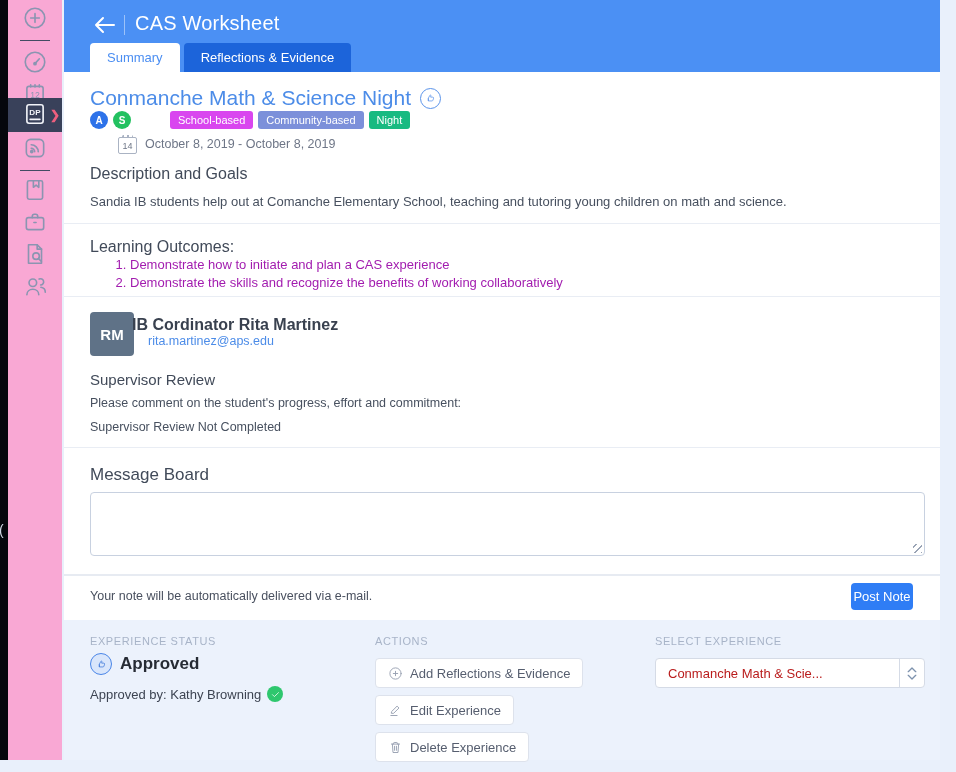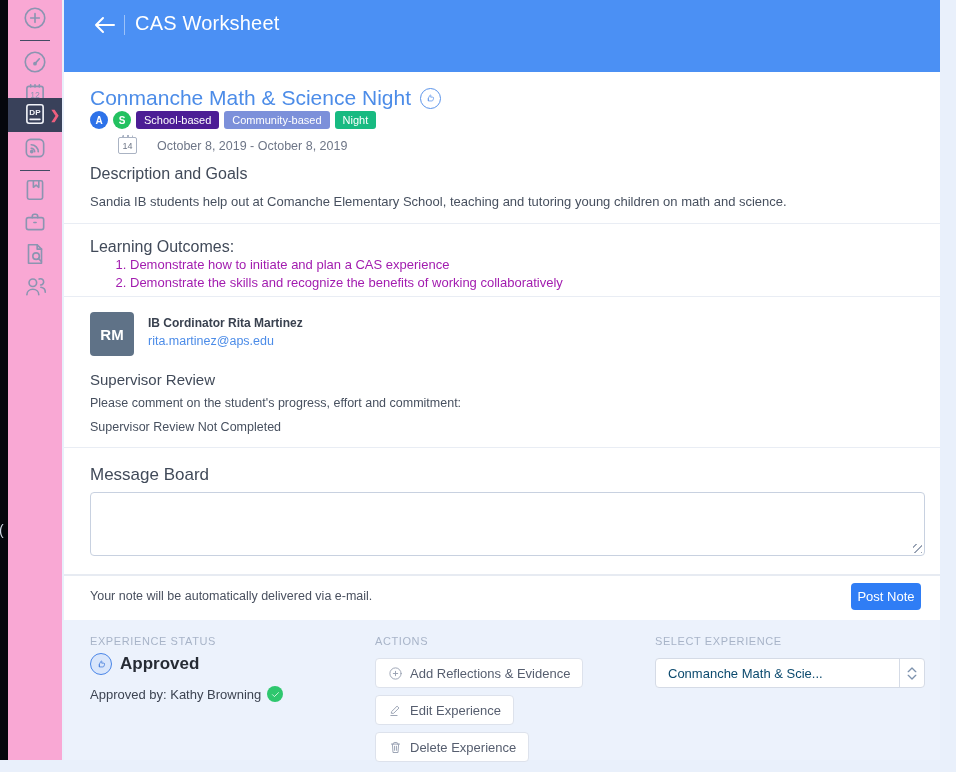--- a/index.html
+++ b/index.html
@@ -35,61 +35,61 @@
 
   
   .exp-title { position:absolute; left:26px; top:86px; font-size:21px; color:#4c8ce8; display:flex; align-items:center; gap:9px; }
   .thumb-circ { width:21px; height:21px; border:1.5px solid #5a93ea; border-radius:50%; display:inline-flex; align-items:center; justify-content:center; }
   .thumb-circ svg { stroke:#5a93ea; fill:none; stroke-width:1.4; stroke-linejoin:round; }
   .badge-row { position:absolute; left:26px; top:111px; display:flex; align-items:center; gap:5px; }
   .b-circle { width:18px; height:18px; border-radius:50%; color:#fff; font-size:10px; font-weight:bold; display:flex; align-items:center; justify-content:center; }
   .b-circle.a { background:#2d72e9; }
   .b-circle.s { background:#23c160; }
   .pill { color:#fff; font-size:11px; padding:3px 8px; border-radius:3px; }
-  .pill.school { background:#4c1d95; }
+  .pill.school { background:#d946ef;margin-left:34px; }
   .pill.community { background:#7c90da; }
   .pill.direct { background:#18ba81; }
-  .date-row { position:absolute; left:26px; top:137px; display:flex; align-items:center; gap:20px; font-size:12.5px; color:#6e7687;padding-left:28px; }
+  .date-row { position:absolute; left:26px; top:137px; display:flex; align-items:flex-start; gap:8px; font-size:12.5px; color:#6e7687;padding-left:28px; }
   .mini-cal { width:19px; height:17px; border:1px solid #aab3c3; border-radius:2px; background:#fff; font-size:9px; color:#6e7687; display:flex; align-items:center; justify-content:center; position:relative; }
   .mini-cal::before { content:""; position:absolute; top:-3px; left:3px; width:11px; height:3px;
      background:repeating-linear-gradient(90deg,#aab3c3 0 2px,transparent 2px 5px); border-radius:2px; }
   .sec-heading { position:absolute; left:26px; font-size:16px; color:#414a59; }
   .body-text { position:absolute; left:26px; font-size:13px; color:#47505f; }
   .divider { position:absolute; left:0; width:876px; height:1px; background:#e9edf4; }
   .outcome-list { position:absolute; left:50px; top:256px; font-size:13px; color:#a21caf; line-height:18px; padding-left:16px; }
 
   
   .avatar { position:absolute; left:26px; top:312px; width:44px; height:44px; background:#5f7287; border-radius:4px; color:#fff; font-size:15px; font-weight:bold; display:flex; align-items:center; justify-content:center; }
-  .sup-name { position:absolute; left:84px; top:316px; font-size:12px; font-weight:bold; color:#39414f; }
+  .sup-name { position:absolute; left:68px; top:316px; font-size:16px; font-weight:bold; color:#39414f; }
   .sup-email { position:absolute; left:84px; top:334px; font-size:12.5px; color:#4c8ce8; cursor:pointer; }
 
   
   .mb-heading { position:absolute; left:26px; top:465px; font-size:17px; color:#414a59; }
   .mb-textarea-wrap { position:absolute; left:26px; top:492px; width:835px; height:64px; }
   .mb-textarea { width:835px; height:64px; border:1px solid #c8d1e0; border-radius:4px; resize:none; background:#fff; font-family:"Liberation Sans",sans-serif; font-size:13px; padding:8px; color:#47505f; }
   .mb-grip { position:absolute; right:3px; bottom:3px; width:9px; height:9px;
      background:repeating-linear-gradient(135deg, transparent 0 2px, #9aa4b5 2px 3px, transparent 3px 5px); }
   .note-bar-line { position:absolute; left:0; top:574px; width:876px; height:2px; background:#e7ebf2; }
   .note-text { position:absolute; left:26px; top:589px; font-size:12.5px; color:#49505f; }
-  .post-btn { position:absolute; left:787px; top:583px; width:70px; height:27px; background:#2f7df5; border:none; border-radius:4px; color:#fff; font-size:13px; font-family:"Liberation Sans",sans-serif; cursor:pointer; }
+  .post-btn { position:absolute; left:787px; top:583px; width:62px; height:27px; background:#2f7df5; border:none; border-radius:4px; color:#fff; font-size:13px; font-family:"Liberation Sans",sans-serif; cursor:pointer; }
 
   
   .footer { position:absolute; left:0; top:620px; width:876px; height:140px; background:#ecf2fc; overflow:visible; }
   .f-label { position:absolute; top:15px; font-size:11px; letter-spacing:.6px; color:#a8b4c8; }
   .approved-row { position:absolute; left:26px; top:33px; display:flex; align-items:center; gap:8px; }
   .approved-icon { width:22px; height:22px; border-radius:50%; background:#d9e6fb; border:1.5px solid #4a86e8; display:flex; align-items:center; justify-content:center; }
   .approved-icon svg { stroke:#3d77d9; fill:none; stroke-width:1.4; stroke-linejoin:round; }
   .approved-text { font-size:17px; font-weight:bold; color:#262b34; }
   .approved-by { position:absolute; left:26px; top:66px; font-size:13px; color:#3d4452; display:flex; align-items:center; gap:6px; }
   .check-badge { width:16px; height:16px; border-radius:50%; background:#2ec76e; display:inline-flex; align-items:center; justify-content:center; }
   .check-badge svg { stroke:#fff; fill:none; stroke-width:2; stroke-linecap:round; stroke-linejoin:round; }
   .action-btn { position:absolute; left:311px; height:30px; background:#fff; border:1px solid #dde2ec; border-radius:4px; font-size:13px; color:#565e6f; font-family:"Liberation Sans",sans-serif; display:flex; align-items:center; gap:7px; padding:0 12px; cursor:pointer; }
   .action-btn svg { stroke:#98a0b1; fill:none; stroke-width:1.5; stroke-linecap:round; stroke-linejoin:round; }
   .exp-select { position:absolute; left:591px; top:38px; width:270px; height:30px; background:#fff; border:1px solid #d5dbe6; border-radius:4px; display:flex; align-items:center; cursor:pointer; }
-  .exp-select .sel-text { flex:1; padding-left:12px; font-size:13px; color:#0c4a6e; }
+  .exp-select .sel-text { flex:1; padding-left:12px; font-size:13px; color:#b91c1c; }
   .sel-spinner { width:25px; height:100%; border-left:1px solid #d5dbe6; display:flex; flex-direction:column; align-items:center; justify-content:center; gap:1px; }
   .sel-spinner svg { stroke:#7d92ad; fill:none; stroke-width:1.6; stroke-linecap:round; stroke-linejoin:round; }
 </style>
 </head>
 <body>
 
 <div class="page">
 
   <div class="edge-strip"></div>
   <div class="collapse-glyph">(</div>
@@ -177,20 +177,24 @@
   <div class="content">
 
     <div class="app-header">
       <div class="back-btn">
         <svg width="26" height="24" viewBox="0 0 26 24">
           <path d="M4 12h18M11 5l-7 7 7 7" stroke="#ffffff" stroke-width="2" fill="none" stroke-linecap="round" stroke-linejoin="round"></path>
         </svg>
       </div>
       <div class="hdr-divider"></div>
       <div class="hdr-title">CAS Worksheet</div>
+      <div class="tabs">
+        <div class="tab active">Summary</div>
+        <div class="tab inactive">Reflections &amp; Evidence</div>
+      </div>
     </div>
 
     <div class="exp-title">
       <span>Conmanche Math &amp; Science Night</span>
       <span class="thumb-circ">
         <svg width="13" height="13" viewBox="0 0 24 24">
           <path d="M8 11.5 L10.8 6.2c.5-1 2.1-.6 2 .5l-.5 2.8h4c1 0 1.7 1 1.4 1.9l-1.2 3.8c-.3.8-1 1.3-1.8 1.3H8zM8 11.5v5"></path>
         </svg>
       </span>
     </div>

